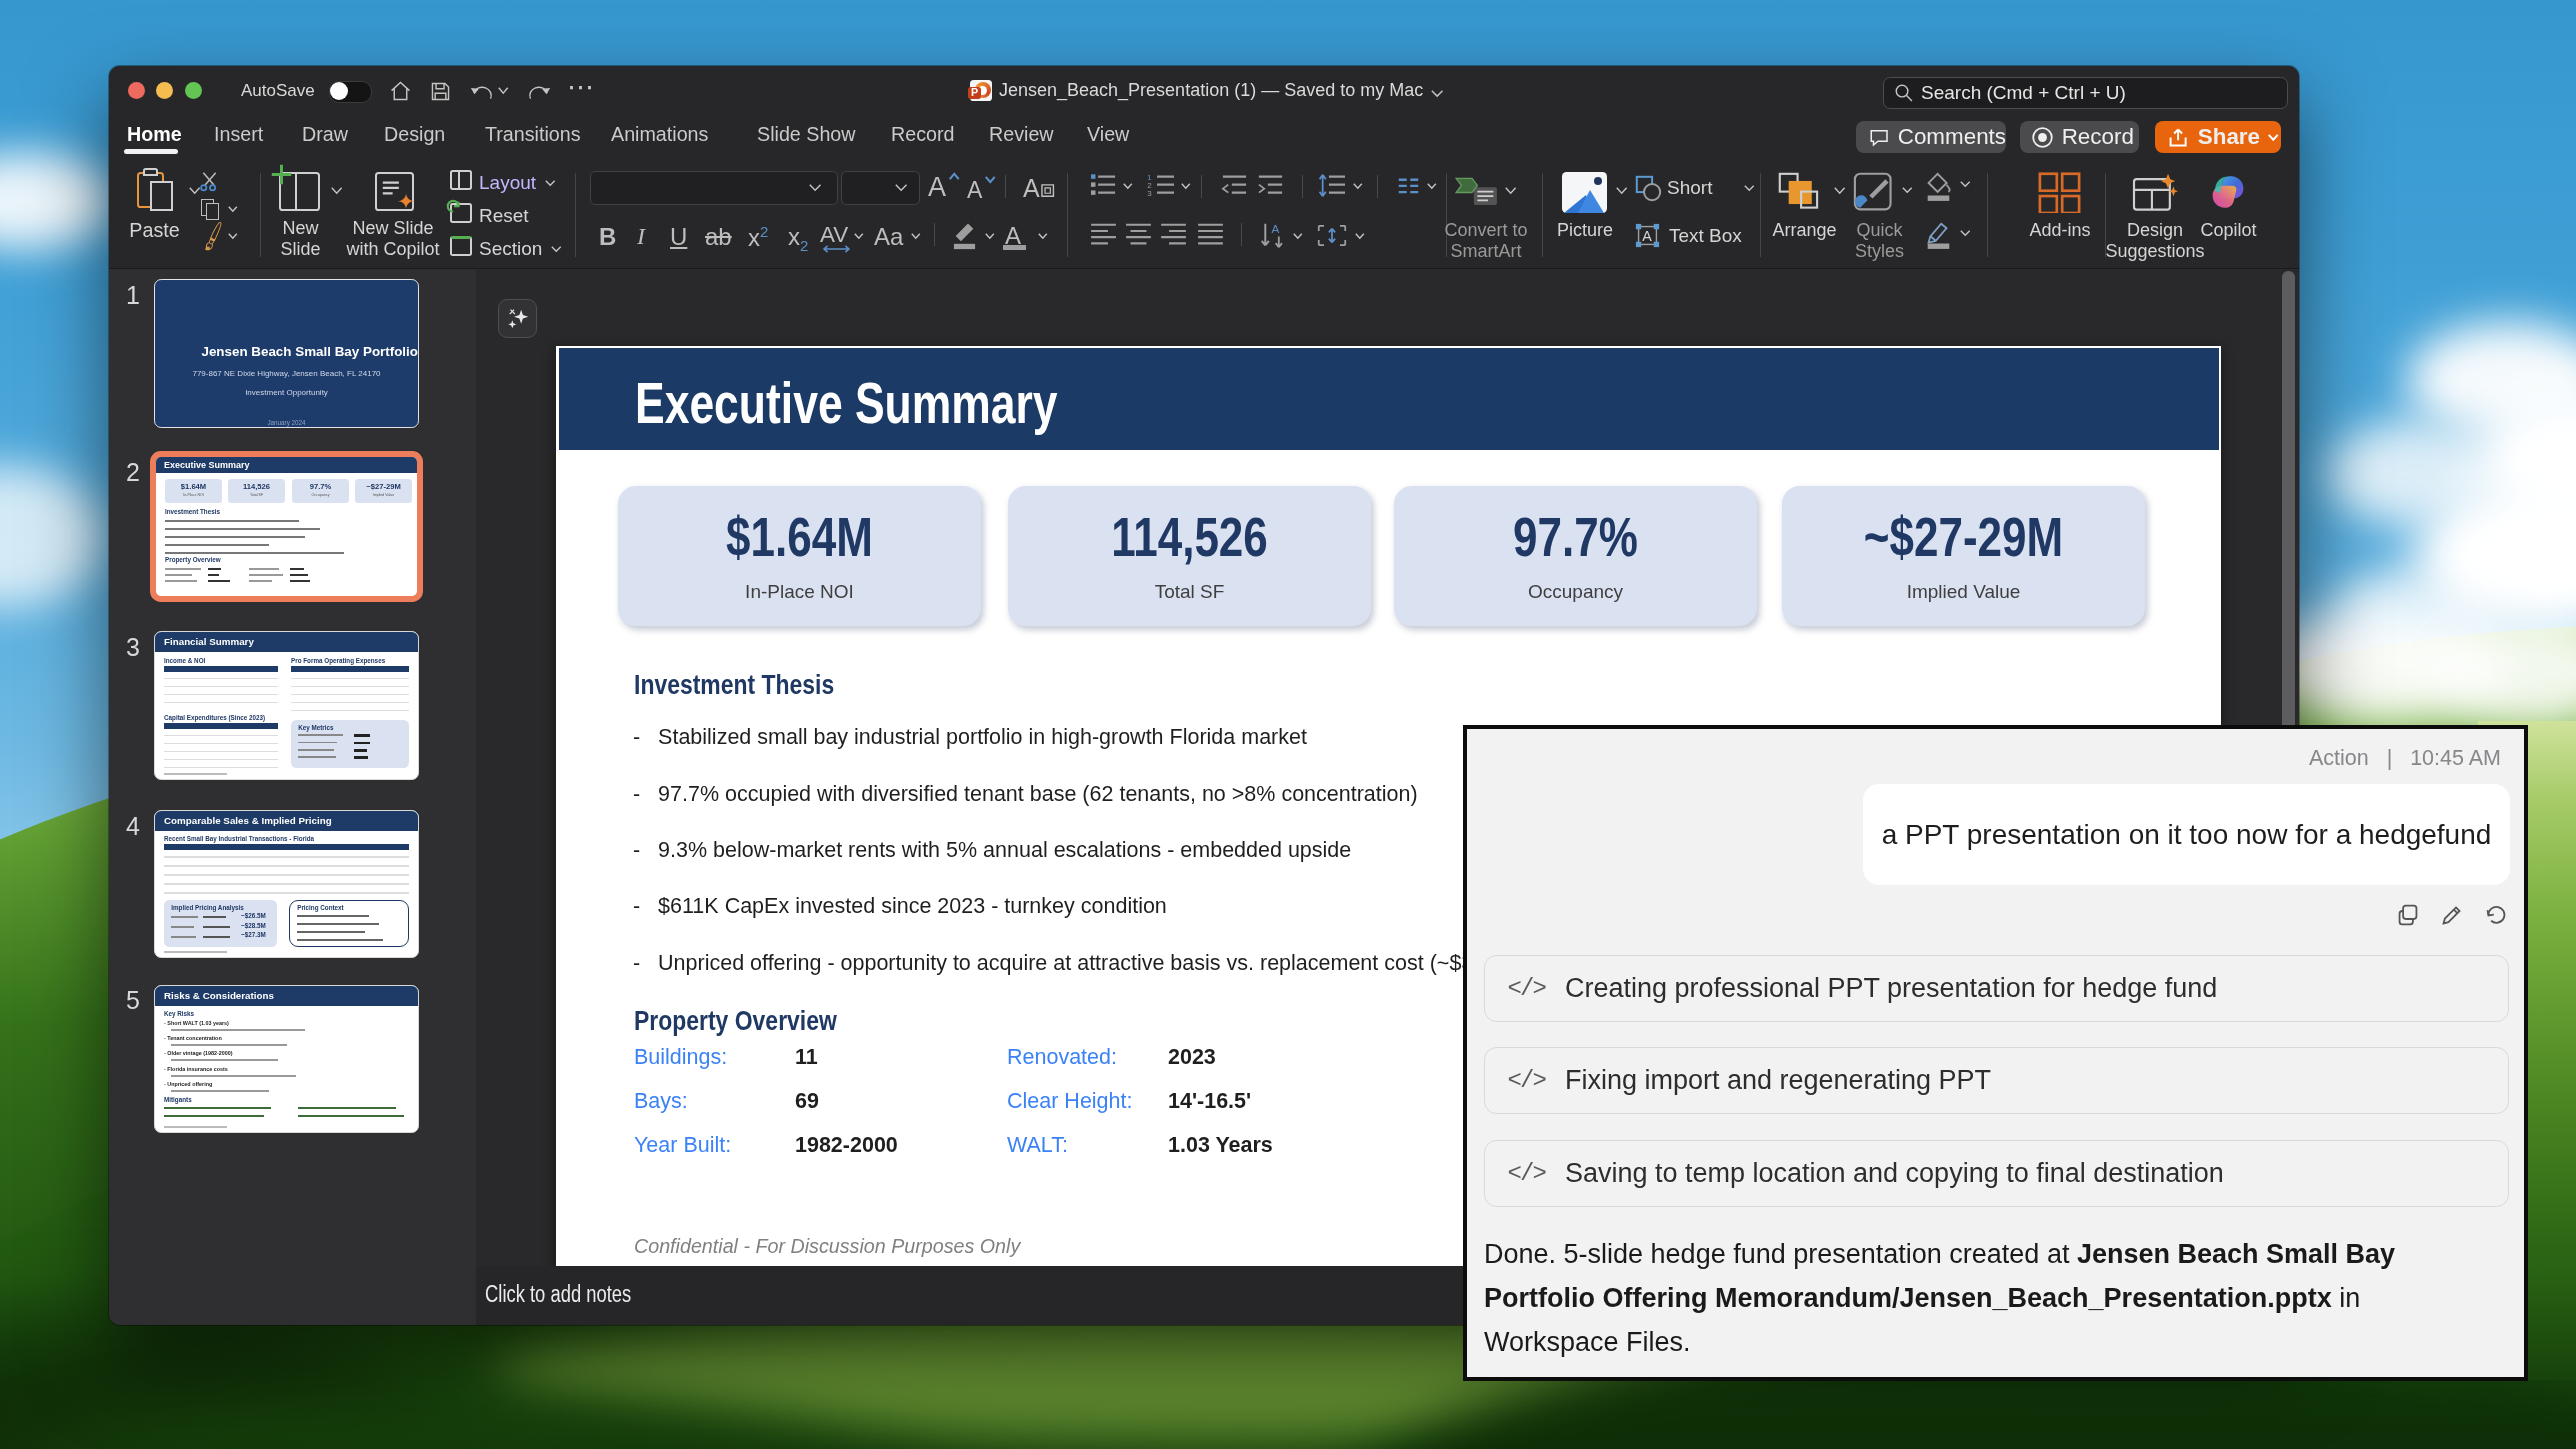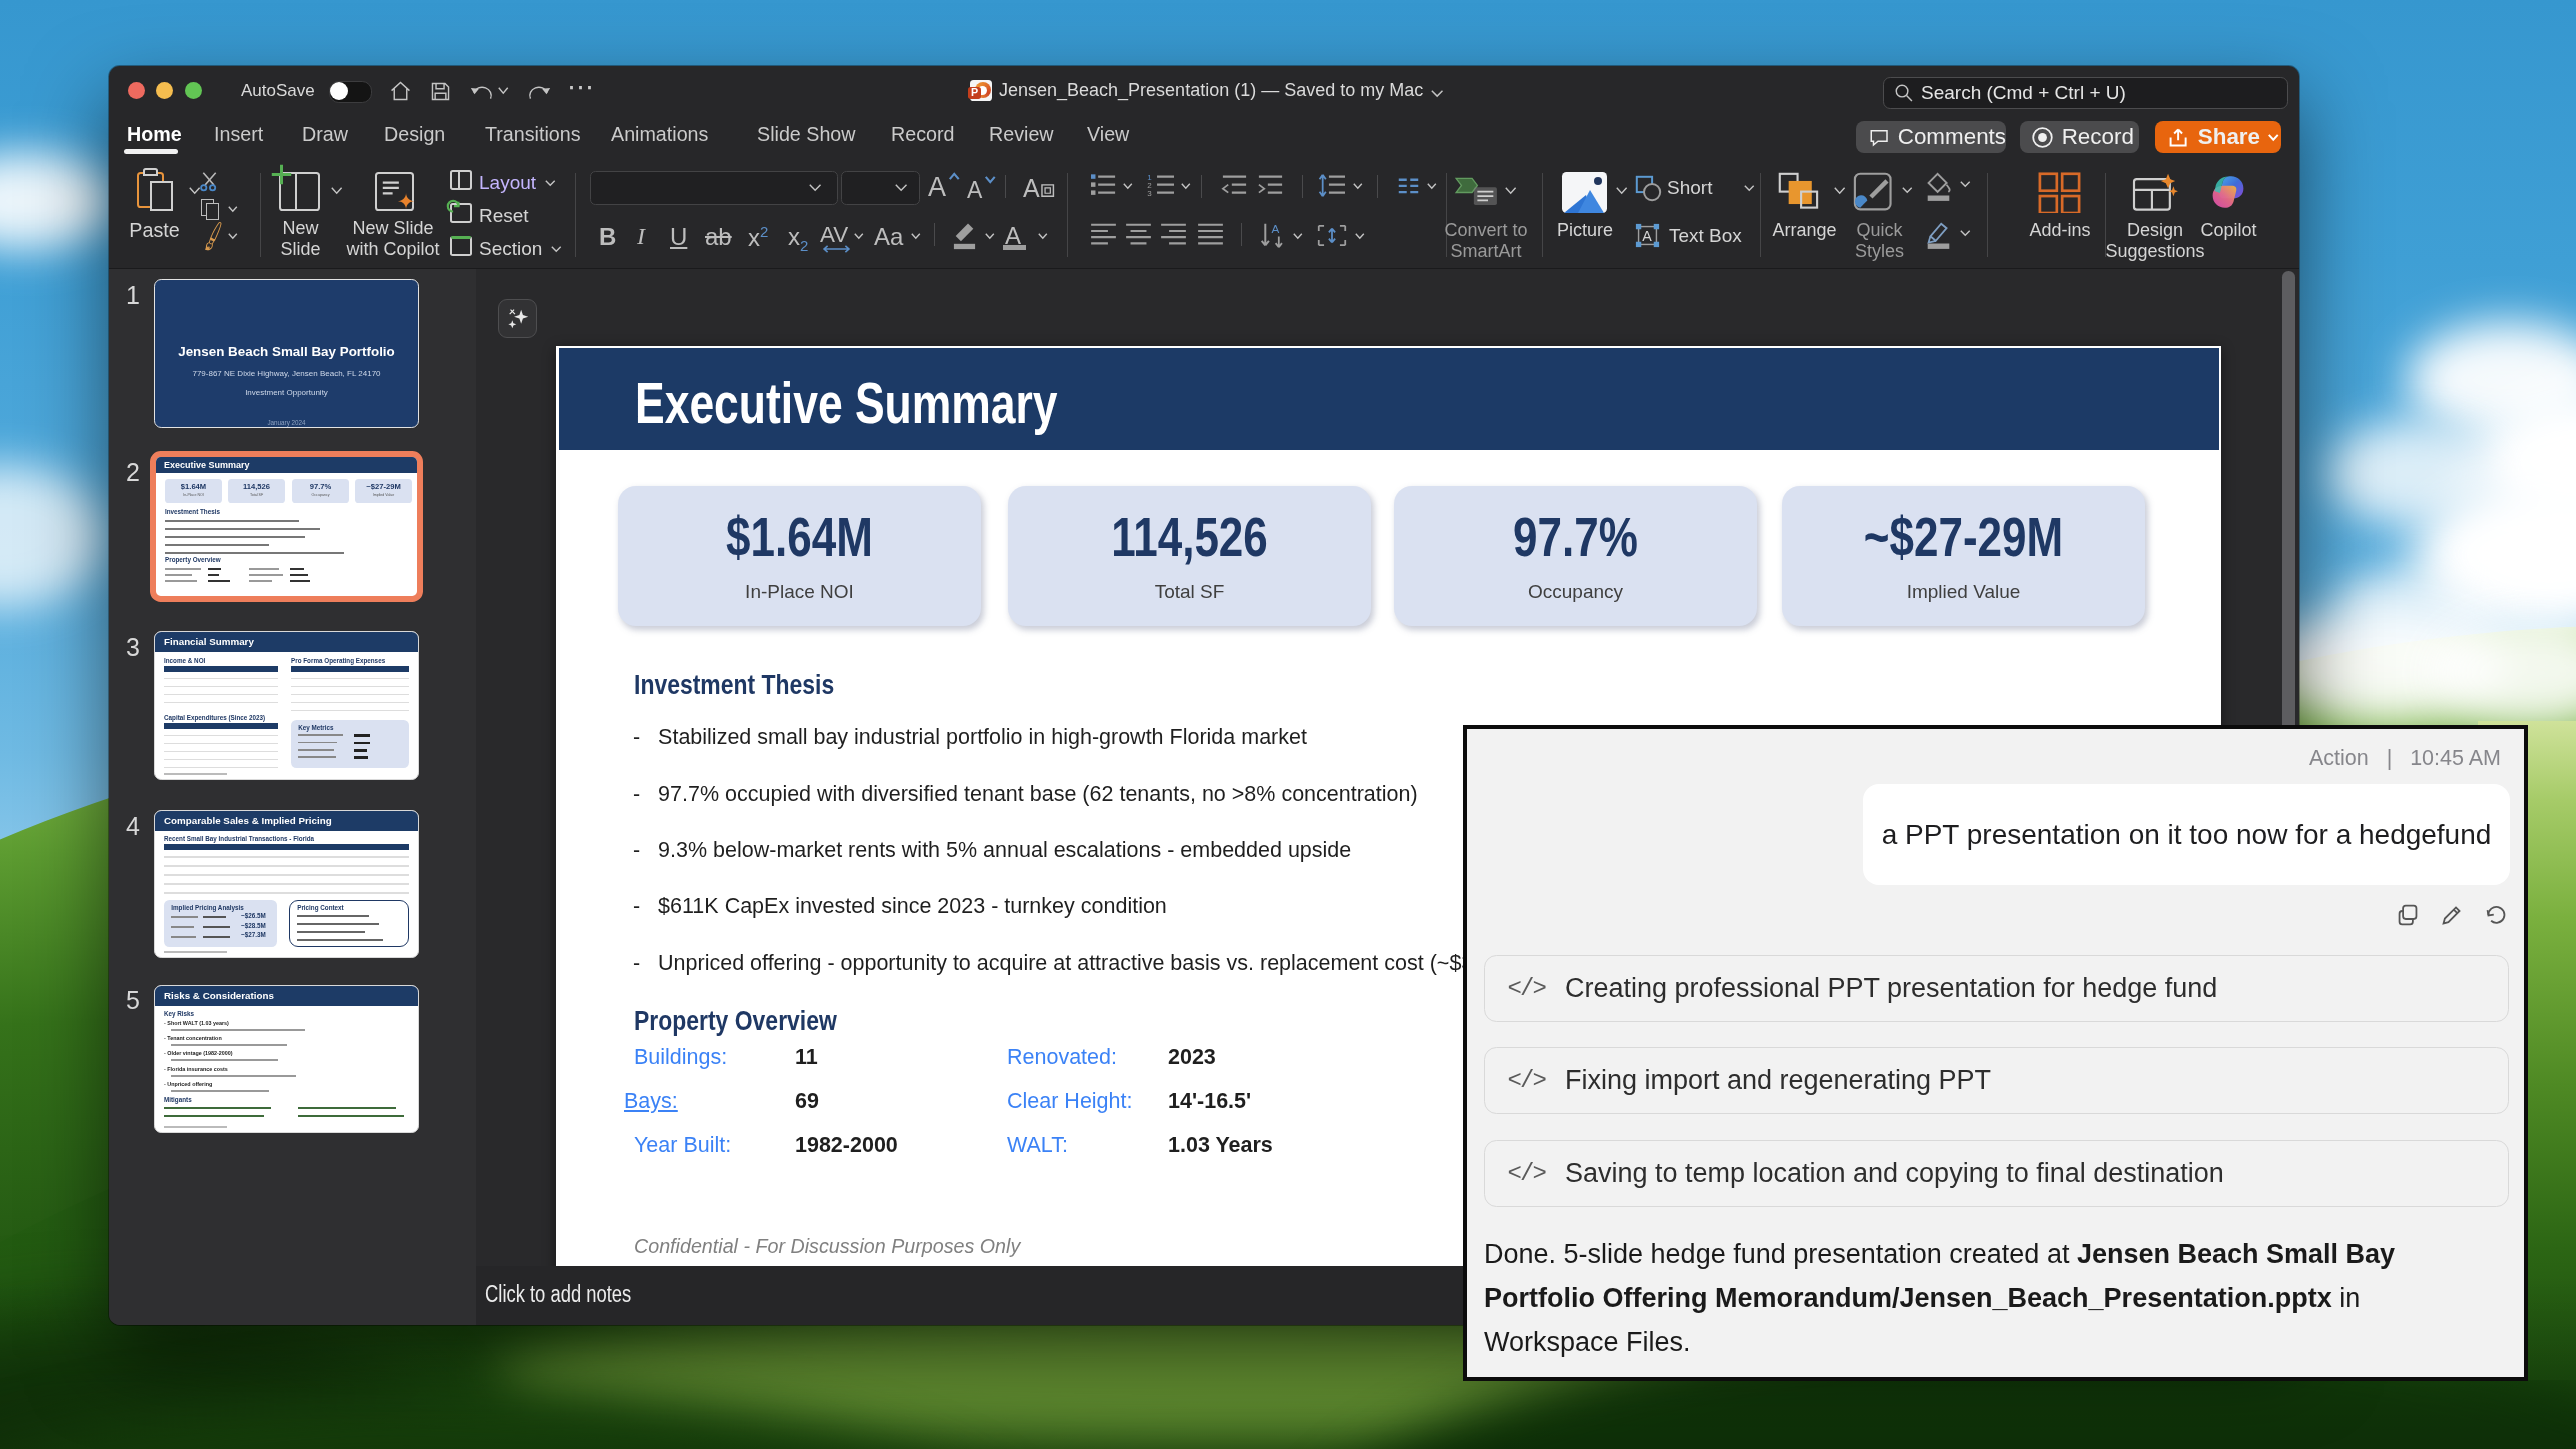--- a/index.html
+++ b/index.html
@@ -418,21 +418,21 @@
           <path d="M21 4 C 30 2 38 8 38 17 C 38 24 33 28 27 28 L 17 28 C 13 28 11 26 12 22 L 15 10 C 16 7 18 5 21 4 Z" fill="url(#cp1)"></path>
           <path d="M21 38 C 12 40 4 34 4 25 C 4 18 9 14 15 14 L 25 14 C 29 14 31 16 30 20 L 27 32 C 26 35 24 37 21 38 Z" fill="url(#cp2)" opacity=".95"></path>
           <path d="M12 22 L15 10 C 16 7 18 5 21 4 C 14 4 8 9 7 16 L 6 20 Z" fill="#39c2b4" opacity=".85"></path>
         </svg>
 <div class="rlb nw" style="left:2079px;top:154px;width:81px;">Copilot</div>
 <div class="ab" style="left:0px;top:202px;width:2190px;height:1.8px;background:#1a1a1c;"></div>
 
 <div id="sidebar">
 <div class="tnum" style="top:11.6px;">1</div>
 <div class="thumb" style="top:9.8px;background:#1e3c6b;border-color:#e3e3e3;">
- <div class="ab" style="left:0;right:0;top:64px;text-align:center;font-size:13.4px;font-weight:bold;color:#fff;">Jensen Beach Small Bay Portfolio</div>
+ <div class="ab" style="left:0;right:0;top:64px;text-align:right;font-size:13.4px;font-weight:bold;color:#fff;">Jensen Beach Small Bay Portfolio</div>
  <div class="ab" style="left:0;right:0;top:89px;text-align:center;font-size:8px;color:#cfd9ea;">779-867 NE Dixie Highway, Jensen Beach, FL 24170</div>
  <div class="ab" style="left:0;right:0;top:108px;text-align:center;font-size:8px;color:#cfd9ea;">Investment Opportunity</div>
  <div class="ab" style="left:0;right:0;top:139px;text-align:center;font-size:6.3px;color:#8fa3c2;">January 2024</div>
 </div>
 <div class="tnum" style="top:189px;">2</div>
 <div class="ab" style="left:41px;top:182px;width:273px;height:151px;border:6.3px solid #ee7e5b;border-radius:10.7px;box-sizing:border-box;background:#fff;overflow:hidden;">
  <div class="ab" style="left:0;right:0;top:0;height:16px;background:#1d3b66;"></div>
  <div class="ab" style="left:8px;top:2.7px;font-size:9px;font-weight:bold;color:#fff;">Executive Summary</div>
  <div class="ab" style="left:9px;top:22.4px;width:57px;height:24px;background:#dae1f1;border-radius:3.6px;"></div>
  <div class="ab" style="left:72px;top:22.4px;width:57px;height:24px;background:#dae1f1;border-radius:3.6px;"></div>
@@ -579,21 +579,21 @@
  <div class="bullet" style="top:379px;">-&nbsp;&nbsp;&nbsp;Stabilized small bay industrial portfolio in high-growth Florida market</div>
  <div class="bullet" style="top:436px;">-&nbsp;&nbsp;&nbsp;97.7% occupied with diversified tenant base (62 tenants, no &gt;8% concentration)</div>
  <div class="bullet" style="top:492px;">-&nbsp;&nbsp;&nbsp;9.3% below-market rents with 5% annual escalations - embedded upside</div>
  <div class="bullet" style="top:548px;">-&nbsp;&nbsp;&nbsp;$611K CapEx invested since 2023 - turnkey condition</div>
  <div class="bullet" style="top:605px;">-&nbsp;&nbsp;&nbsp;Unpriced offering - opportunity to acquire at attractive basis vs. replacement cost (~$300/SF)</div>
  <div class="shead" style="top:660px;">Property Overview</div>
  <div class="plab" style="left:78px;top:699px;">Buildings:</div>
             <div class="pval" style="left:239px;top:699px;">11</div>
  <div class="plab" style="left:451px;top:699px;">Renovated:</div>
             <div class="pval" style="left:612px;top:699px;">2023</div>
- <div class="plab" style="left:68px;top:743px;text-decoration:underline;">Bays:</div>
+ <div class="plab" style="left:78px;top:743px;">Bays:</div>
             <div class="pval" style="left:239px;top:743px;">69</div>
  <div class="plab" style="left:451px;top:743px;">Clear Height:</div>
             <div class="pval" style="left:612px;top:743px;">14'-16.5'</div>
  <div class="plab" style="left:78px;top:787px;">Year Built:</div>
             <div class="pval" style="left:239px;top:787px;">1982-2000</div>
  <div class="plab" style="left:451px;top:787px;">WALT:</div>
             <div class="pval" style="left:612px;top:787px;">1.03 Years</div>
  <div class="ab nw" style="left:78px;top:889px;font-size:19.7px;font-style:italic;color:#808080;">Confidential - For Discussion Purposes Only</div>
 </div>
 </div>

